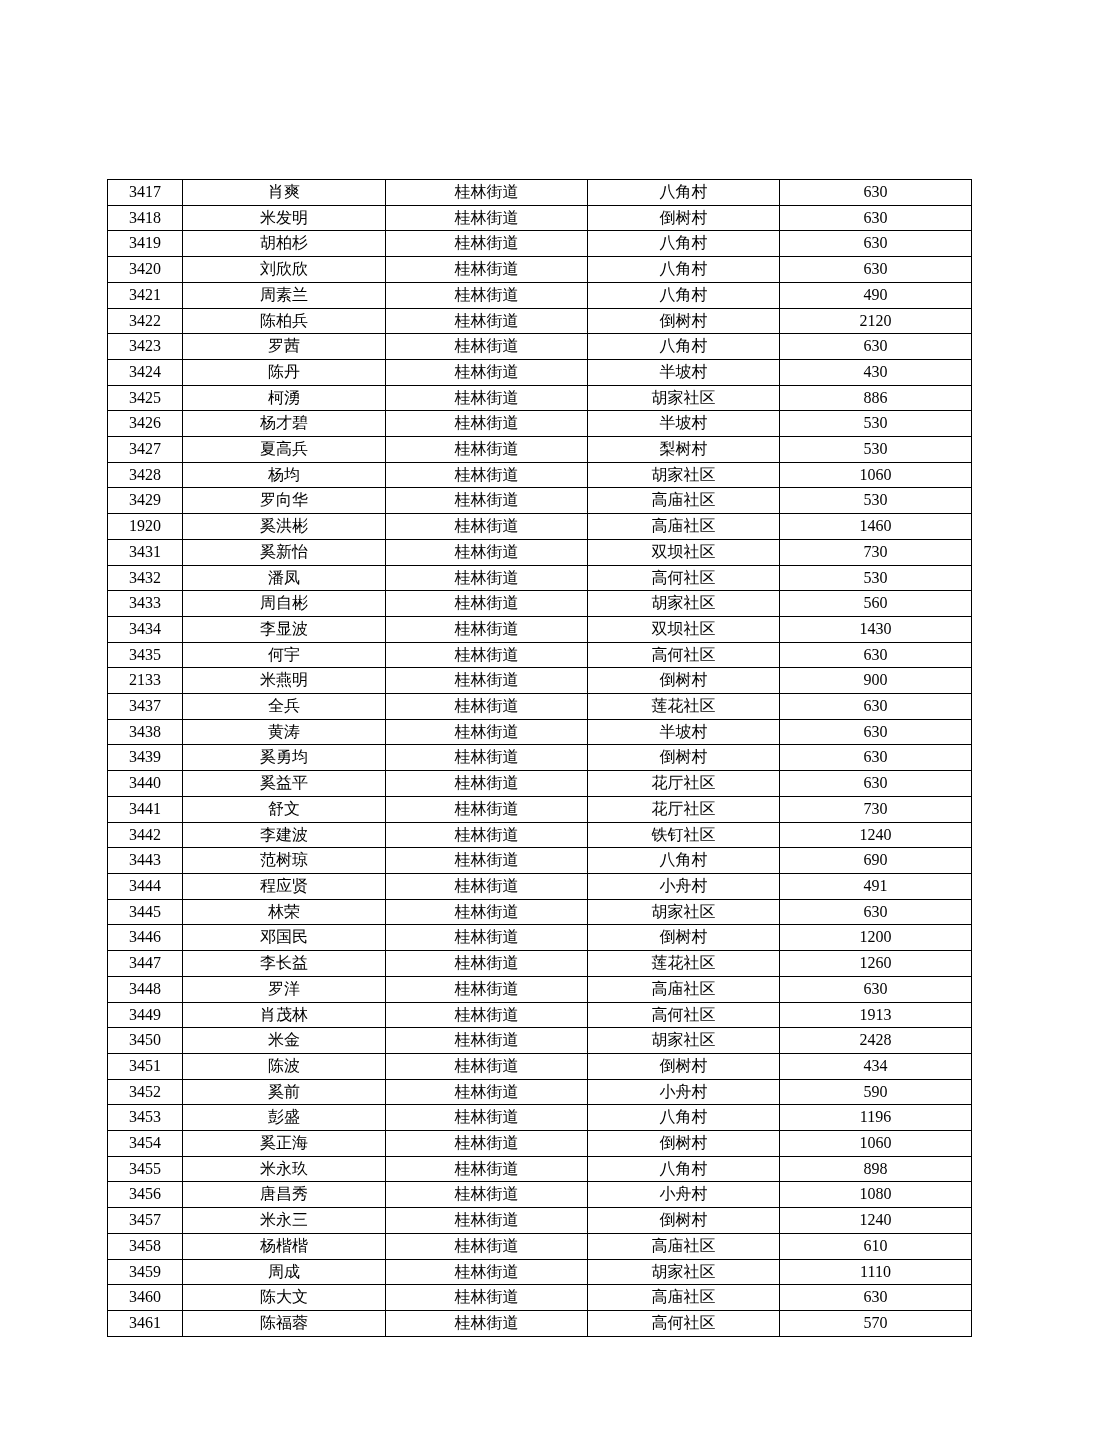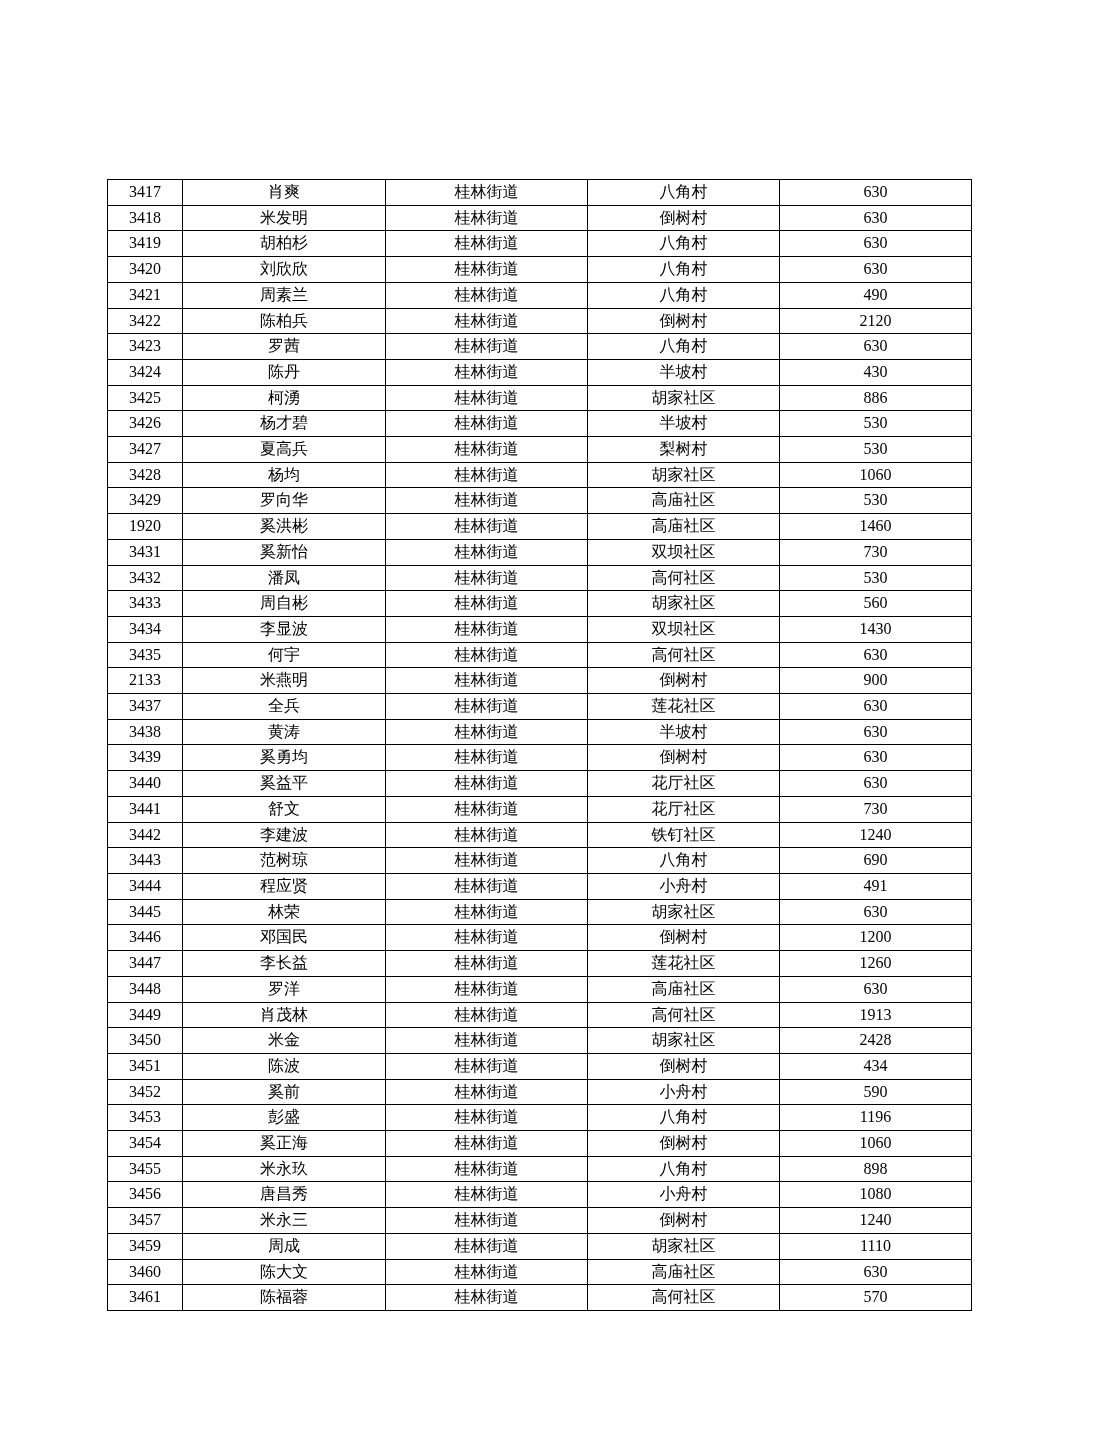--- a/index.html
+++ b/index.html
@@ -342,20 +342,27 @@
           <td>1080</td>
         </tr>
         <tr>
           <td>3457</td>
           <td>米永三</td>
           <td>桂林街道</td>
           <td>倒树村</td>
           <td>1240</td>
         </tr>
         <tr>
+          <td>3458</td>
+          <td>杨楷楷</td>
+          <td>桂林街道</td>
+          <td>高庙社区</td>
+          <td>610</td>
+        </tr>
+        <tr>
           <td>3459</td>
           <td>周成</td>
           <td>桂林街道</td>
           <td>胡家社区</td>
           <td>1110</td>
         </tr>
         <tr>
           <td>3460</td>
           <td>陈大文</td>
           <td>桂林街道</td>

